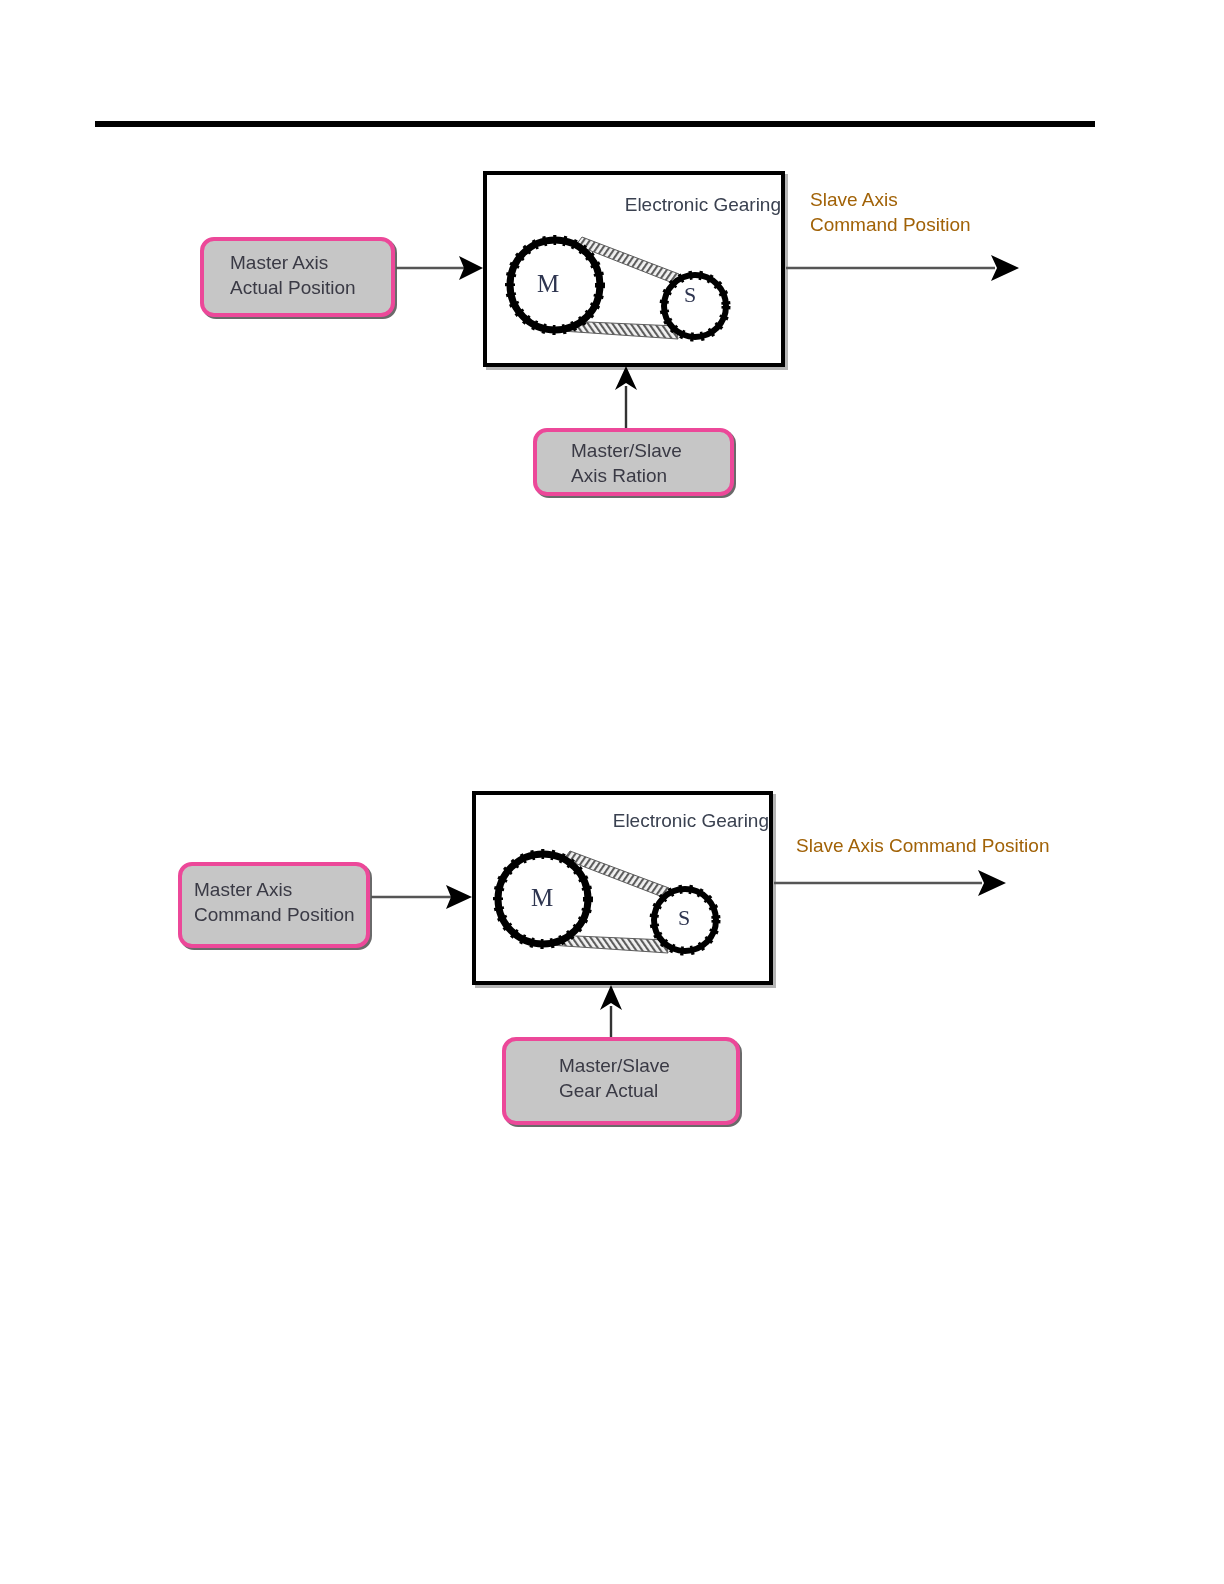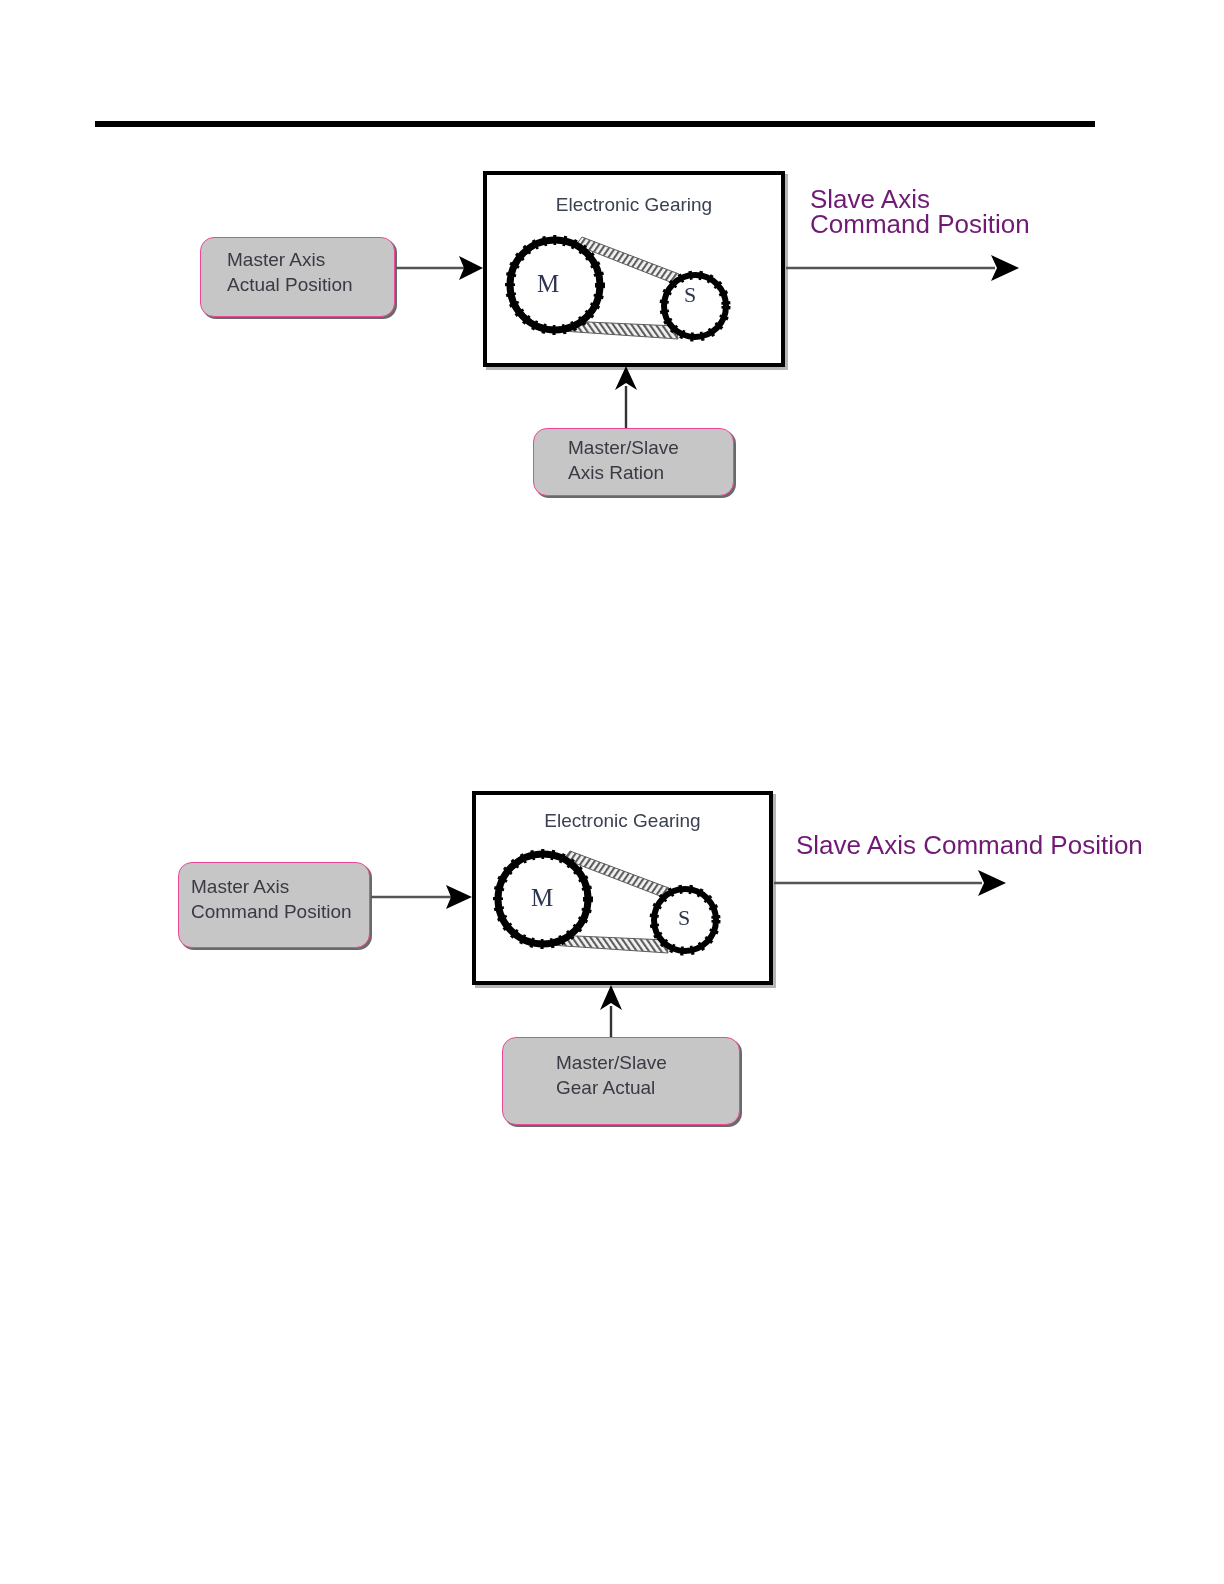--- a/index.html
+++ b/index.html
@@ -31,21 +31,21 @@
     left: 0;
     width: 1224px;
   }
   #diagram-1 { top: 0; height: 560px; }
   #diagram-2 { top: 0; height: 1200px; }
 
   
   .gbox {
     position: absolute;
     background: #c6c6c6;
-    border: 1px solid #ec4899;
+    border: 4px solid #ec4899;
     border-radius: 14px;
     box-shadow: 2px 2px 0 0 rgba(80,80,80,0.85);
     box-sizing: border-box;
   }
   .gbox .gbox-text {
     position: absolute;
     left: 26px;
     top: 9px;
     color: #3a3a45;
     font-size: 19px;
@@ -58,31 +58,31 @@
     position: absolute;
     background: #ffffff;
     border: 4px solid #000000;
     box-sizing: border-box;
     box-shadow: 3px 3px 0 0 rgba(120,120,120,0.55);
   }
   .eg-title {
     position: absolute;
     left: 0;
     width: 100%;
-    text-align: center;
+    text-align: right;
     color: #3a4150;
     font-size: 19px;
     white-space: nowrap;
   }
 
   
   .flabel {
     position: absolute;
-    color: #701a75;
-    font-size: 26px;
+    color: #a16207;
+    font-size: 19px;
     line-height: 25px;
     white-space: nowrap;
   }
 
   
   .svg-layer {
     position: absolute;
     left: 0;
     top: 0;
     width: 1224px;

